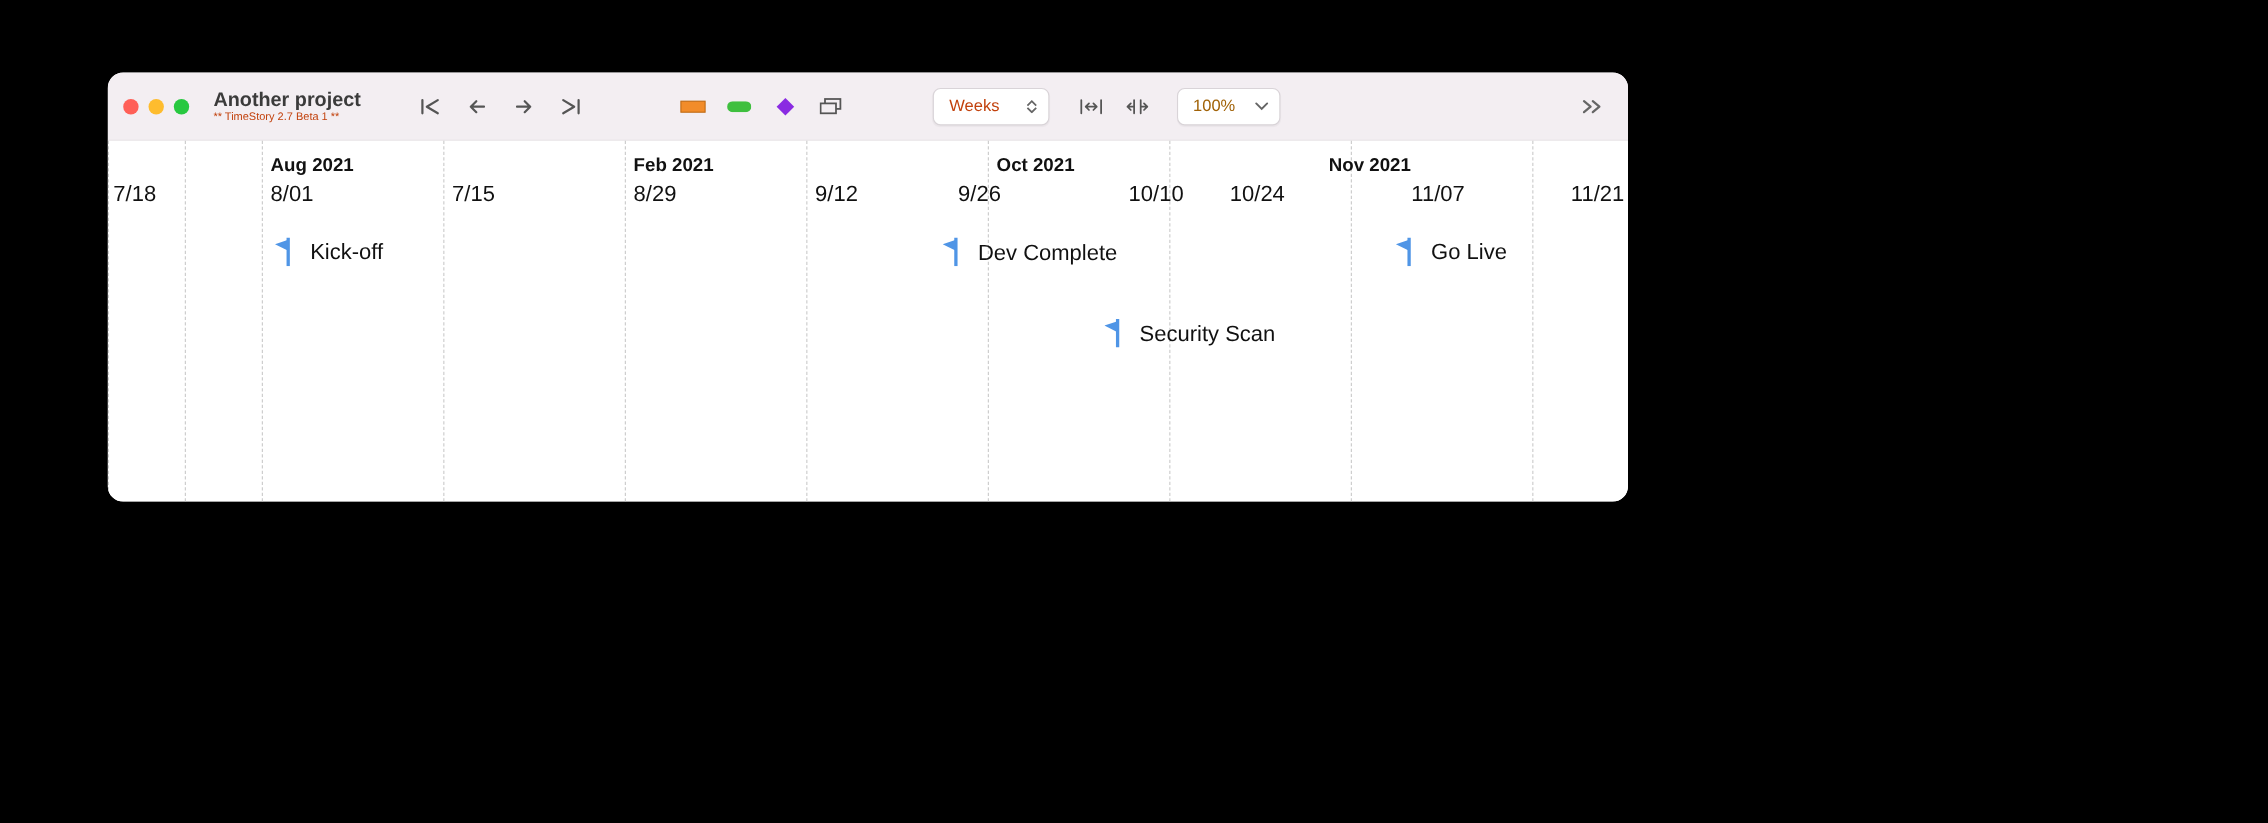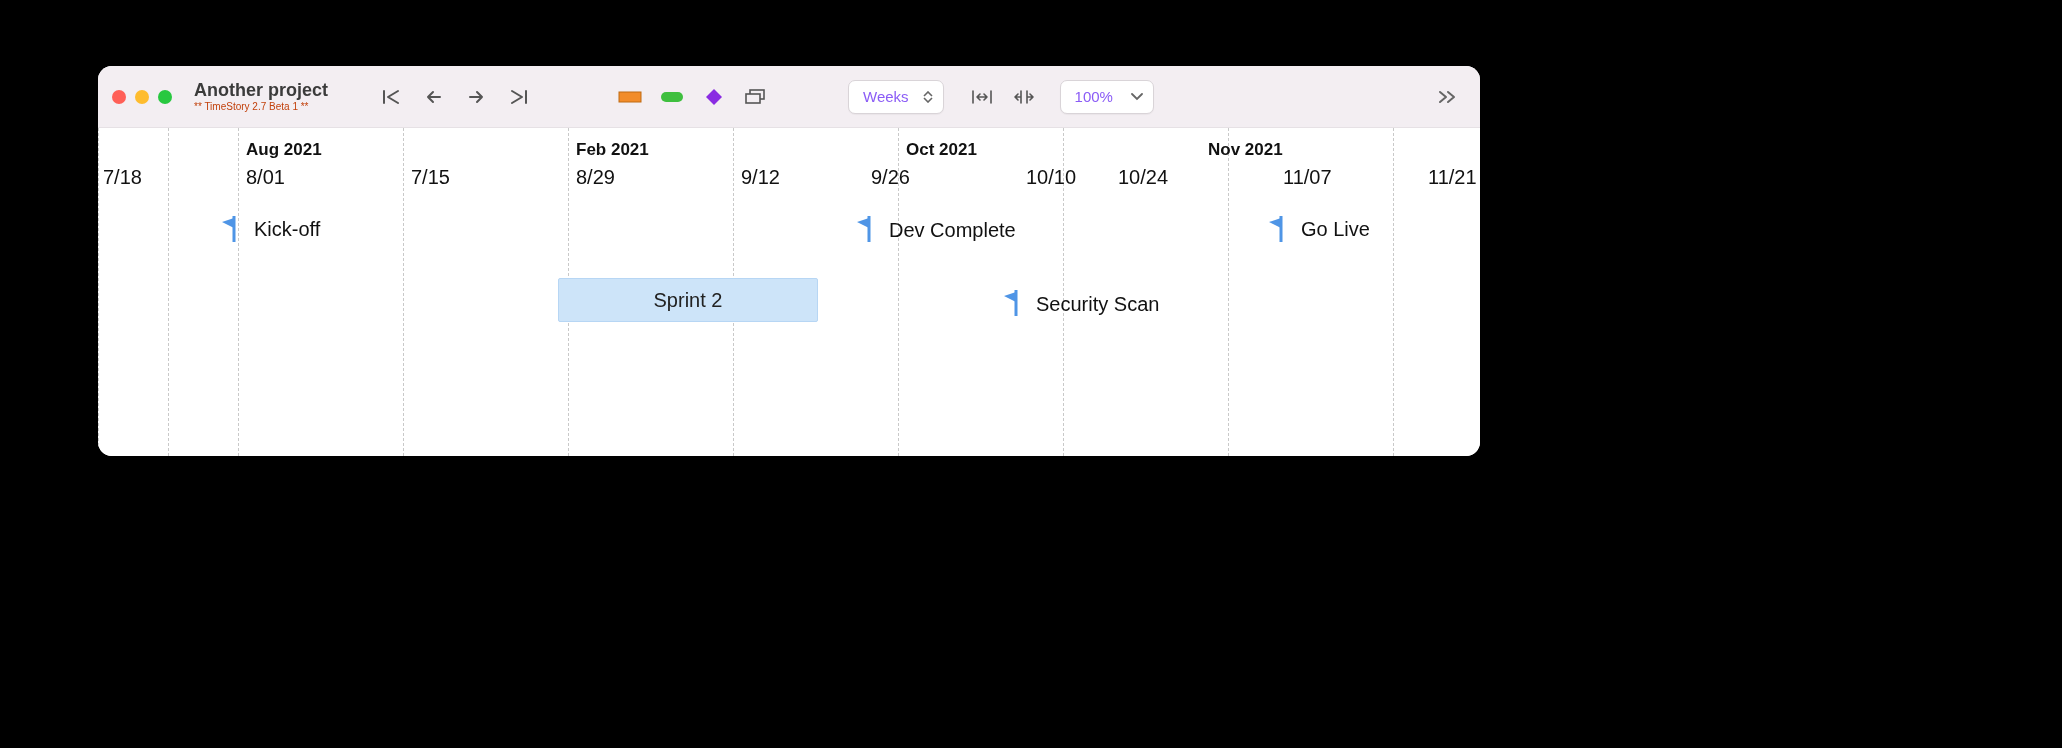--- a/index.html
+++ b/index.html
@@ -40,28 +40,28 @@
   .title-block .title { font-weight: 700; font-size: 18px; color: #3b3b3b; }
   .title-block .subtitle { font-size: 10px; color: #c2410c; }
   .tb-group { display: flex; align-items: center; gap: 2px; }
   .tb-btn {
     width: 40px; height: 36px; display: flex; align-items: center; justify-content: center;
     color: #555; border-radius: 6px;
   }
   .tb-btn svg { display:block; }
   .select-like {
     height: 34px; background: #fff; border: 1px solid #d9d4d8; border-radius: 7px;
-    display: flex; align-items: center; padding: 0 10px 0 14px; gap: 14px;
-    font-size: 15px; color: #8b5cf6;
+    display: flex; align-items: center; padding: 0 10px 0 14px; gap: 24px;
+    font-size: 15px; color: #c2410c;
     box-shadow: 0 1px 1px rgba(0,0,0,0.04);
   }
   .stepper-arrows { display:flex; flex-direction:column; line-height:0; color:#666; }
   .zoom-like {
     height: 34px; display:flex; align-items:center; padding:0 10px 0 14px; gap:18px;
-    background:#fff; border:1px solid #d9d4d8; border-radius:7px; font-size:15px; color:#8b5cf6;
+    background:#fff; border:1px solid #d9d4d8; border-radius:7px; font-size:15px; color:#a16207;
     box-shadow: 0 1px 1px rgba(0,0,0,0.04);
     justify-content: flex-end;
   }
   .spacer    { width: 28px; }
   .spacer-lg { width: 56px; }
   .overflow-btn { margin-left:auto; width:36px; display:flex; align-items:center; justify-content:center; color:#666; }
 
   
   .timeline {
     position: relative;
@@ -218,21 +218,21 @@
       <div class="tick-label" style="left: 5px;">7/18</div>
       <div class="tick-label" style="left: 148px;">8/01</div>
       <div class="tick-label" style="left: 313px;">7/15</div>
       <div class="tick-label" style="left: 478px;">8/29</div>
       <div class="tick-label" style="left: 643px;">9/12</div>
       <div class="tick-label" style="left: 773px;">9/26</div>
       <div class="tick-label" style="left: 928px;">10/10</div>
       <div class="tick-label" style="left: 1020px;">10/24</div>
       <div class="tick-label" style="left: 1185px;">11/07</div>
       <div class="tick-label" style="left: 1330px;">11/21</div>
-      <div class="flag" style="left: 124px; top: 88px; justify-content: center;">
+      <div class="flag" style="left: 152px; top: 88px; justify-content: center;">
         <svg class="flag-icon" viewBox="0 0 22 26">
           <path d="M12 0v26" stroke="#4f95e6" stroke-width="3"></path>
           <path d="M12 2 L0 6 L12 12 Z" fill="#4f95e6"></path>
         </svg>
         <span>Kick-off</span>
       </div>
       <div class="flag" style="left: 759px; top: 88px; align-items: flex-end;">
         <svg class="flag-icon" viewBox="0 0 22 26">
           <path d="M12 0v26" stroke="#4f95e6" stroke-width="3"></path>
           <path d="M12 2 L0 6 L12 12 Z" fill="#4f95e6"></path>
@@ -246,18 +246,15 @@
         </svg>
         <span>Go Live</span>
       </div>
       <div class="flag" style="left: 906px; top: 162px; align-items: flex-end;">
         <svg class="flag-icon" viewBox="0 0 22 26">
           <path d="M12 0v26" stroke="#4f95e6" stroke-width="3"></path>
           <path d="M12 2 L0 6 L12 12 Z" fill="#4f95e6"></path>
         </svg>
         <span>Security Scan</span>
       </div>
-      <div class="bar" style="left: 460px; top: 150px; width: 260px; background: rgb(205, 228, 249); border-color: rgb(183, 214, 244);">
-        <span>Sprint 2</span>
-      </div>
     </div>
 
 </div>
 
 </body></html>

